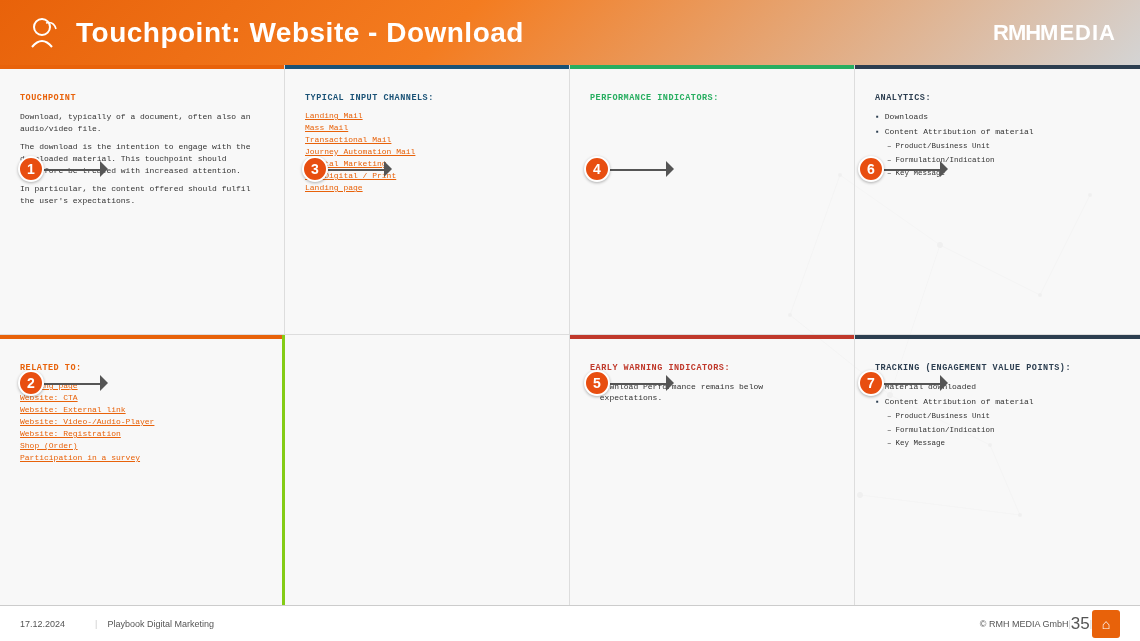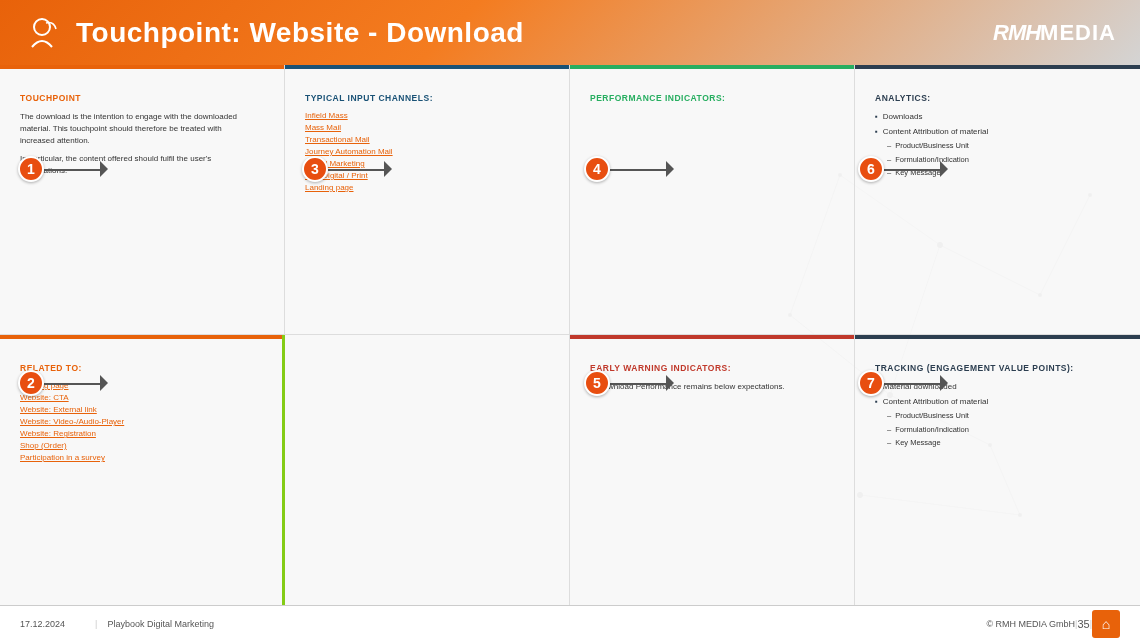--- a/index.html
+++ b/index.html
@@ -74,20 +74,21 @@
       height: 100%;
       opacity: 0.08;
       pointer-events: none;
       z-index: 0;
     }
 
     .cell {
       padding: 18px 33px 12px 20px;
       position: relative;
       z-index: 1;
+      font-family: Liberation Mono, monospace;
     }
 
     
     .bar-top {
       position: absolute;
       top: 0;
       left: 0;
       right: 0;
       height: 4px;
     }
@@ -206,21 +207,21 @@
       font-size: 9px;
       color: #555;
     }
 
     .footer-date { margin-right: 20px; }
     .footer-sep { color: #ccc; margin: 0 10px; }
     .footer-title { }
     .footer-right { margin-left: auto; display: flex; align-items: center; gap: 0; }
     .footer-copyright { }
     .footer-sep2 { color: #ccc; }
-    .footer-page { font-size: 11px; color: #555; }
+    .footer-page { font-size: 17px; color: #555; }
     .footer-home {
       width: 28px;
       height: 28px;
       background: #e8620a;
       border-radius: 3px;
       display: flex;
       align-items: center;
       justify-content: center;
       color: #fff;
       font-size: 14px;
@@ -232,21 +233,21 @@
 <div class="slide">
 
   <div class="header">
     <svg class="header-icon" viewBox="0 0 40 40" fill="none">
       <circle cx="18" cy="14" r="8" stroke="white" stroke-width="2" fill="none"></circle>
       <path d="M8 34 Q18 22 28 34" stroke="white" stroke-width="2" fill="none"></path>
       <path d="M22 10 Q30 8 32 16" stroke="white" stroke-width="1.5" fill="none"></path>
     </svg>
     <span class="header-title">Touchpoint: Website - Download</span>
     <div class="logo">
-      <span style="font-style:italic;font-weight:900;letter-spacing:-1px;">RMH</span><span style="font-weight:900;letter-spacing:1px;">MEDIA</span>
+      <span style="font-weight:900;letter-spacing:-1px;">RMH</span><span style="font-weight:900;letter-spacing:1px;">MEDIA</span>
     </div>
   </div>
 
   <div class="content">
 
     <svg class="bg-pattern" viewBox="0 0 600 480">
       <circle cx="400" cy="150" r="3" fill="#999"></circle>
       <circle cx="300" cy="80" r="2" fill="#999"></circle>
       <circle cx="500" cy="200" r="2" fill="#999"></circle>
       <circle cx="350" cy="300" r="3" fill="#999"></circle>
@@ -306,30 +307,31 @@
     <div style="position:absolute;top:104px;left:884px;height:2px;width:60px;background:#555;z-index:5;"></div>
     <div style="position:absolute;top:96px;left:940px;width:0;height:0;border-top:8px solid transparent;border-bottom:8px solid transparent;border-left:8px solid #555;z-index:5;"></div>
 
     <div style="position:absolute;top:318px;left:884px;height:2px;width:60px;background:#555;z-index:5;"></div>
     <div style="position:absolute;top:310px;left:940px;width:0;height:0;border-top:8px solid transparent;border-bottom:8px solid transparent;border-left:8px solid #555;z-index:5;"></div>
 
     <div class="cell col1-row1">
       <div class="bar-top bar-orange"></div>
       <div class="section-label label-orange">TOUCHPOINT</div>
       <div class="section-text">
+        <p>Download, typically of a document, often also an audio/video file.</p>
         <p>The download is the intention to engage with the downloaded material. This touchpoint should therefore be treated with increased attention.</p>
         <p>In particular, the content offered should fulfil the user's expectations.</p>
       </div>
     </div>
 
     <div class="cell col2-row1">
       <div class="bar-top bar-blue"></div>
       <div class="section-label label-blue">TYPICAL INPUT CHANNELS:</div>
       <div>
-        <a class="link-item">Infield Mass</a>
+        <a class="link-item">Landing Mail</a>
         <a class="link-item">Mass Mail</a>
         <a class="link-item">Transactional Mail</a>
         <a class="link-item">Journey Automation Mail</a>
         <a class="link-item">Digital Marketing</a>
         <a class="link-item">Non-Digital / Print</a>
         <a class="link-item">Landing page</a>
       </div>
     </div>
 
     <div class="cell col3-row1">

